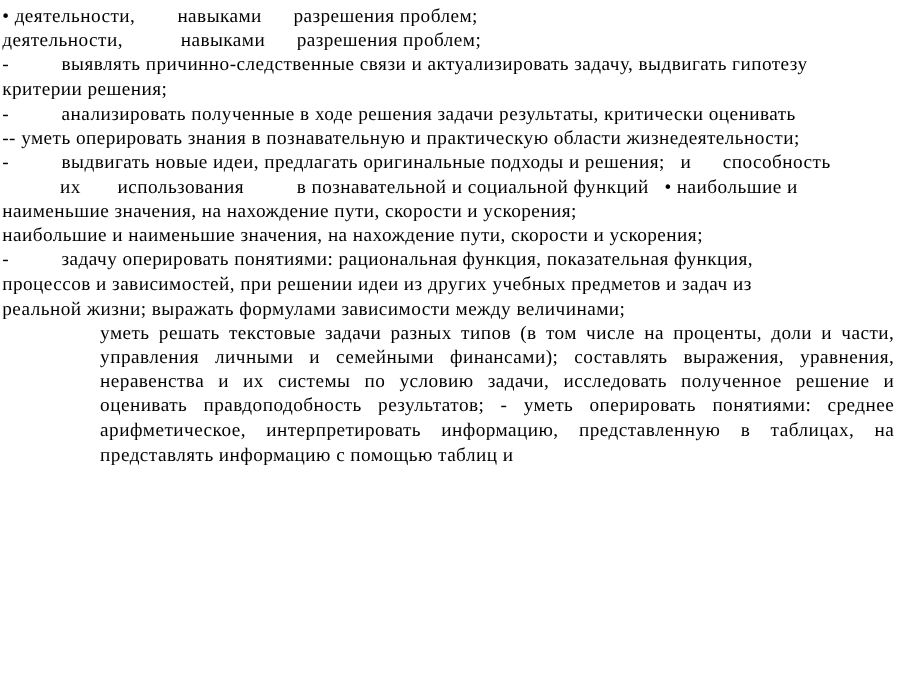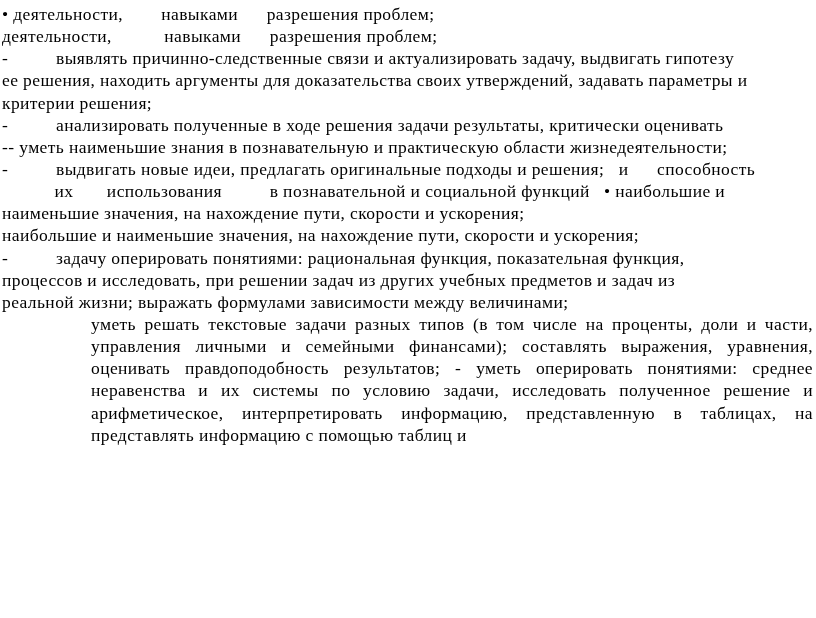--- a/index.html
+++ b/index.html
@@ -38,30 +38,29 @@
     text-align-last: justify;  
   }
 </style>
 </head>
 <body>
 
 <div class="page">
   <div class="ln">• деятельности,        навыками      разрешения проблем;</div>
   <div class="ln">деятельности,           навыками      разрешения проблем;</div>
   <div class="ln">-          выявлять причинно-следственные связи и актуализировать задачу, выдвигать гипотезу</div>
-  <div class="ln">ее решения, находить аргументы для доказательства своих утверждений, задавать параметры и</div>
   <div class="ln">критерии решения;</div>
   <div class="ln">-          анализировать полученные в ходе решения задачи результаты, критически оценивать</div>
-  <div class="ln">-- уметь наименьшие знания в познавательную и практическую области жизнедеятельности;</div>
+  <div class="ln">-- уметь оперировать знания в познавательную и практическую области жизнедеятельности;</div>
   <div class="ln">-          выдвигать новые идеи, предлагать оригинальные подходы и решения;   и      способность</div>
   <div class="ln">           их       использования          в познавательной и социальной функций   • наибольшие и</div>
   <div class="ln">наименьшие значения, на нахождение пути, скорости и ускорения;</div>
   <div class="ln">наибольшие и наименьшие значения, на нахождение пути, скорости и ускорения;</div>
   <div class="ln">-          задачу оперировать понятиями: рациональная функция, показательная функция,</div>
-  <div class="ln">процессов и исследовать, при решении задач из других учебных предметов и задач из</div>
+  <div class="ln">процессов и зависимостей, при решении идеи из других учебных предметов и задач из</div>
   <div class="ln">реальной жизни; выражать формулами зависимости между величинами;</div>
   <div class="ln ind jl">уметь решать текстовые задачи разных типов (в том числе на проценты, доли и части,</div>
   <div class="ln ind jl">управления личными и семейными финансами); составлять выражения, уравнения,</div>
+  <div class="ln ind jl">неравенства и их системы по условию задачи, исследовать полученное решение и</div>
   <div class="ln ind jl">оценивать правдоподобность результатов; - уметь оперировать понятиями: среднее</div>
-  <div class="ln ind jl">неравенства и их системы по условию задачи, исследовать полученное решение и</div>
   <div class="ln ind jl">арифметическое, интерпретировать информацию, представленную в таблицах, на</div>
   <div class="ln ind">представлять информацию с помощью таблиц и</div>
 </div>
 
 </body></html>

